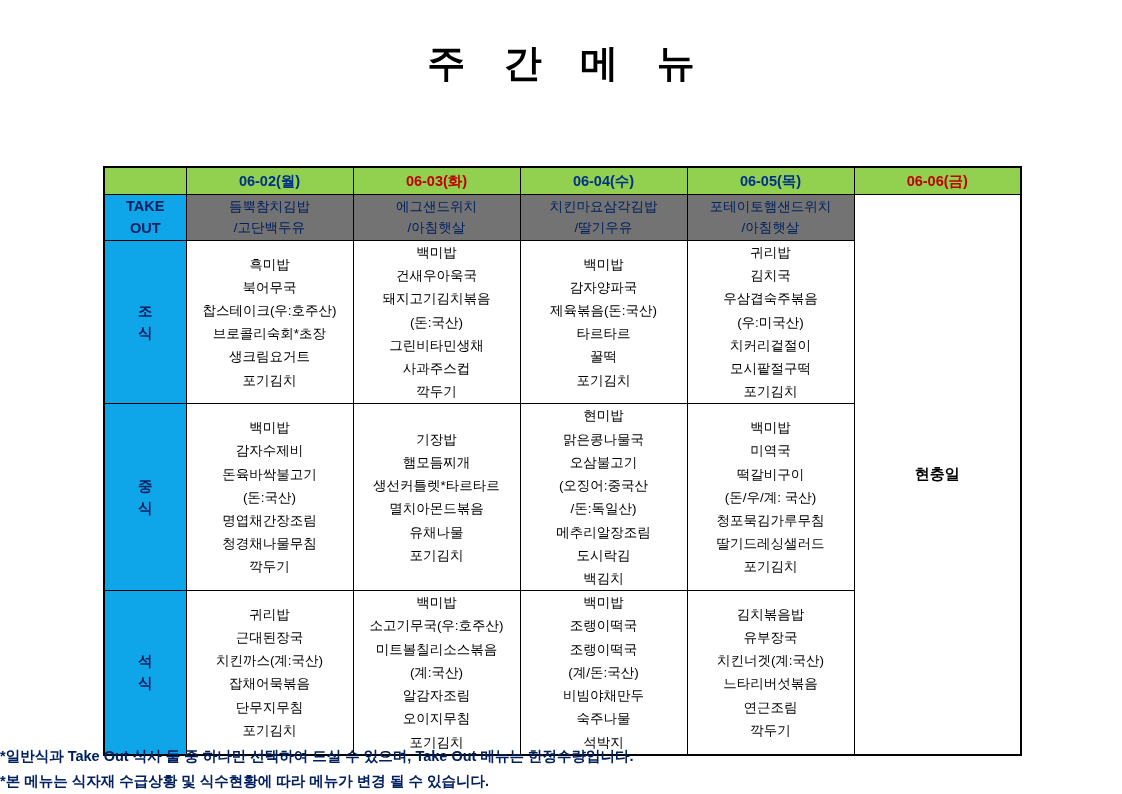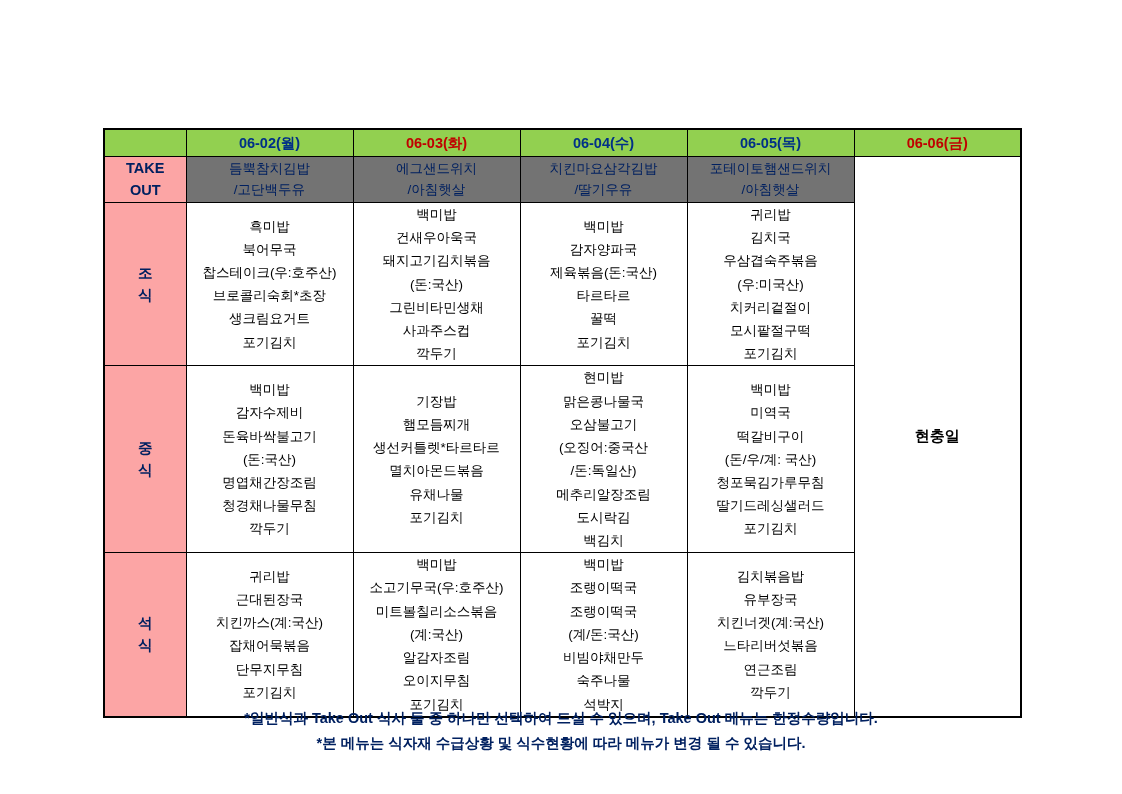--- a/index.html
+++ b/index.html
@@ -61,21 +61,21 @@
     color: #003087;
   }
   thead th.red {
     color: #c00000;
   }
   thead th.corner {
     background: #92d050;
   }
 
   td.rowlabel {
-    background: #fca5a5;
+    background: #0ea5e9;
     font-size: 14.5px;
     font-weight: bold;
     color: #002060;
     line-height: 1.55;
     width: 82px;
   }
   td.rowlabel .stack span { display: block; }
 
   td.takeout {
     background: #737373;
@@ -98,34 +98,34 @@
     font-size: 15px;
     font-weight: bold;
     color: #000000;
   }
 
   .footnotes {
     position: absolute;
     left: 0;
     top: 706px;
     width: 1122px;
-    text-align: center;
   }
   .footnotes .fn {
     font-size: 14.5px;
     font-weight: bold;
     color: #002060;
     line-height: 1.75;
   }
 </style>
 </head>
 <body>
 
 <div class="page">
 
+  <div class="title">주 간 메 뉴</div>
 
   <div class="table-wrap">
     <table class="menu">
       <colgroup>
         <col class="col-label">
         <col class="col-day">
         <col class="col-day">
         <col class="col-day">
         <col class="col-day">
         <col class="col-day">

